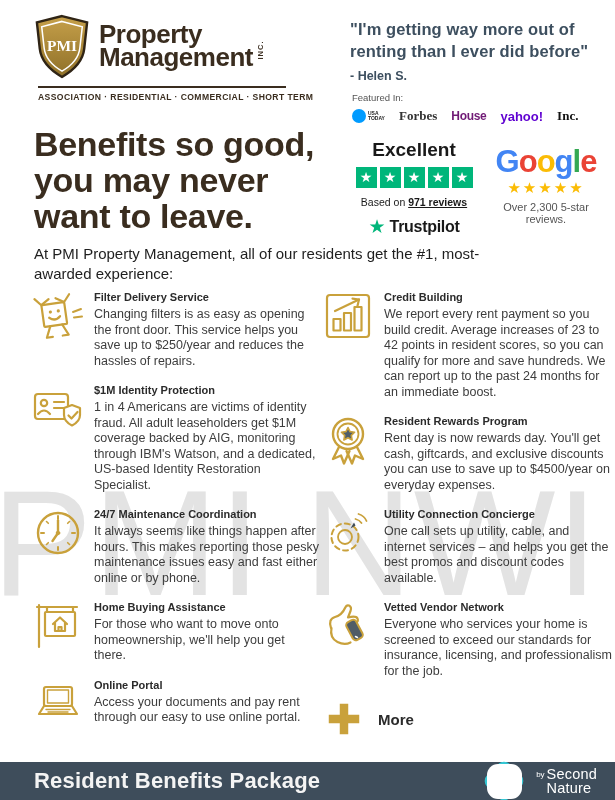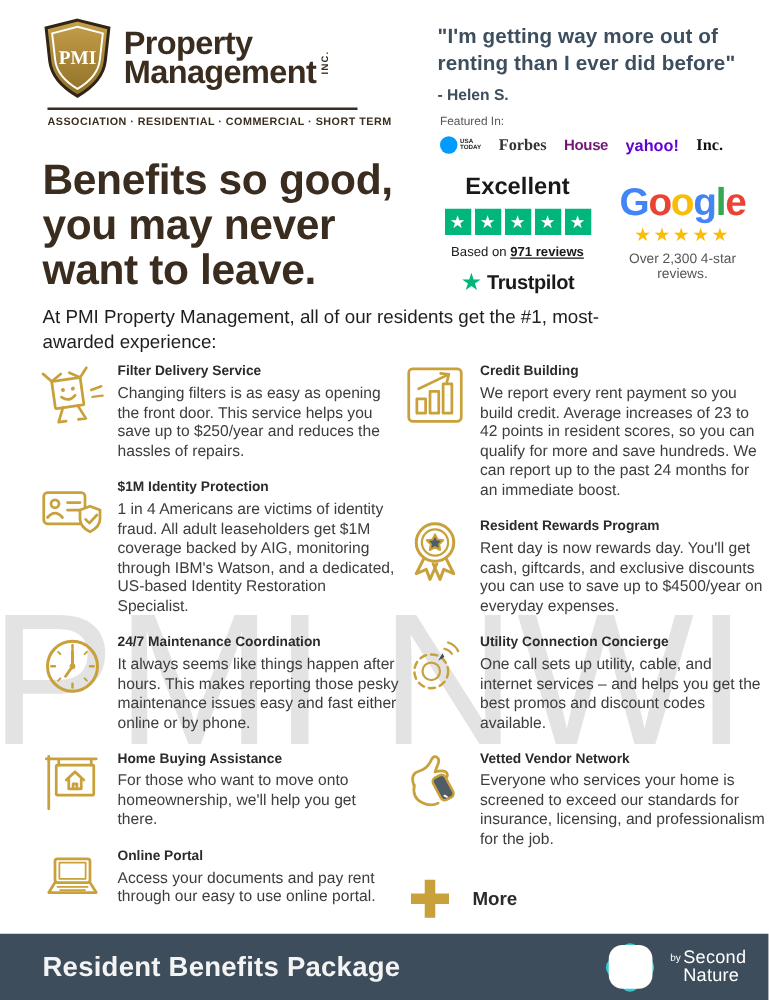--- a/index.html
+++ b/index.html
@@ -60,21 +60,21 @@
   .col{display:flex;flex-direction:column;gap:14px;}
   .col-left{left:32px;top:290px;width:288px;}
   .col-right{left:322px;top:290px;width:290px;}
   .benefit{display:flex;align-items:flex-start;}
   .bicon{flex:0 0 52px;margin-right:10px;}
   .btitle{font-size:11px;font-weight:bold;color:#2b2b2b;line-height:15px;margin-bottom:2px;}
   .bbody{font-size:12.5px;color:#3d3d3d;line-height:15.5px;}
   .more-row{display:flex;align-items:center;margin-top:4px;}
   .more-label{font-size:15px;font-weight:bold;color:#2b2b2b;margin-left:12px;}
   
-  .footer{left:0;bottom:0;width:615px;height:53px;background:#3E4D5B;display:flex;
+  .footer{left:0;bottom:0;width:615px;height:38px;background:#3E4D5B;display:flex;
           align-items:center;justify-content:space-between;box-sizing:border-box;padding:0 18px 0 34px;}
   .footer-title{font-size:22px;font-weight:bold;color:#f4f4f4;letter-spacing:0.2px;}
   .footer-brand{display:flex;align-items:center;gap:7px;}
   .rbp-badge{position:relative;width:50px;height:50px;}
   .rbp-teal{position:absolute;left:50%;top:50%;width:32px;height:32px;margin:-16px 0 0 -16px;
             background:#35C7D4;border-radius:8px;transform:rotate(45deg);}
   .rbp-white{position:absolute;left:50%;top:50%;width:35px;height:35px;margin:-17.5px 0 0 -17.5px;
              background:#fff;border-radius:11px;}
   .rbp-text{position:absolute;left:0;top:1px;width:50px;height:50px;display:flex;align-items:center;
             justify-content:center;color:#7B22C9;font-weight:bold;font-size:15px;margin-top:32px;}
@@ -157,21 +157,21 @@
       <span class="tp-brand-star">★</span>
       <span class="tp-brand-name">Trustpilot</span>
     </div>
   </div>
 
   <div class="layer g-block">
     <div class="g-word">
       <span>G</span><span>o</span><span>o</span><span>g</span><span>l</span><span>e</span>
     </div>
     <div class="g-stars">★★★★★</div>
-    <div class="g-caption">Over 2,300 4-star reviews.</div>
+    <div class="g-caption">Over 2,300 5-star reviews.</div>
   </div>
 
   <div class="layer intro">At PMI Property Management, all of our residents get the #1, most-awarded experience:</div>
 
   <div class="layer col col-left">
 
     <div class="benefit">
       <div class="bicon">
         <svg width="52" height="52" viewBox="0 0 52 52">
           <g fill="none" stroke="#C9A13B" stroke-width="2.2" stroke-linecap="round" stroke-linejoin="round" transform="rotate(-8 26 26)">

